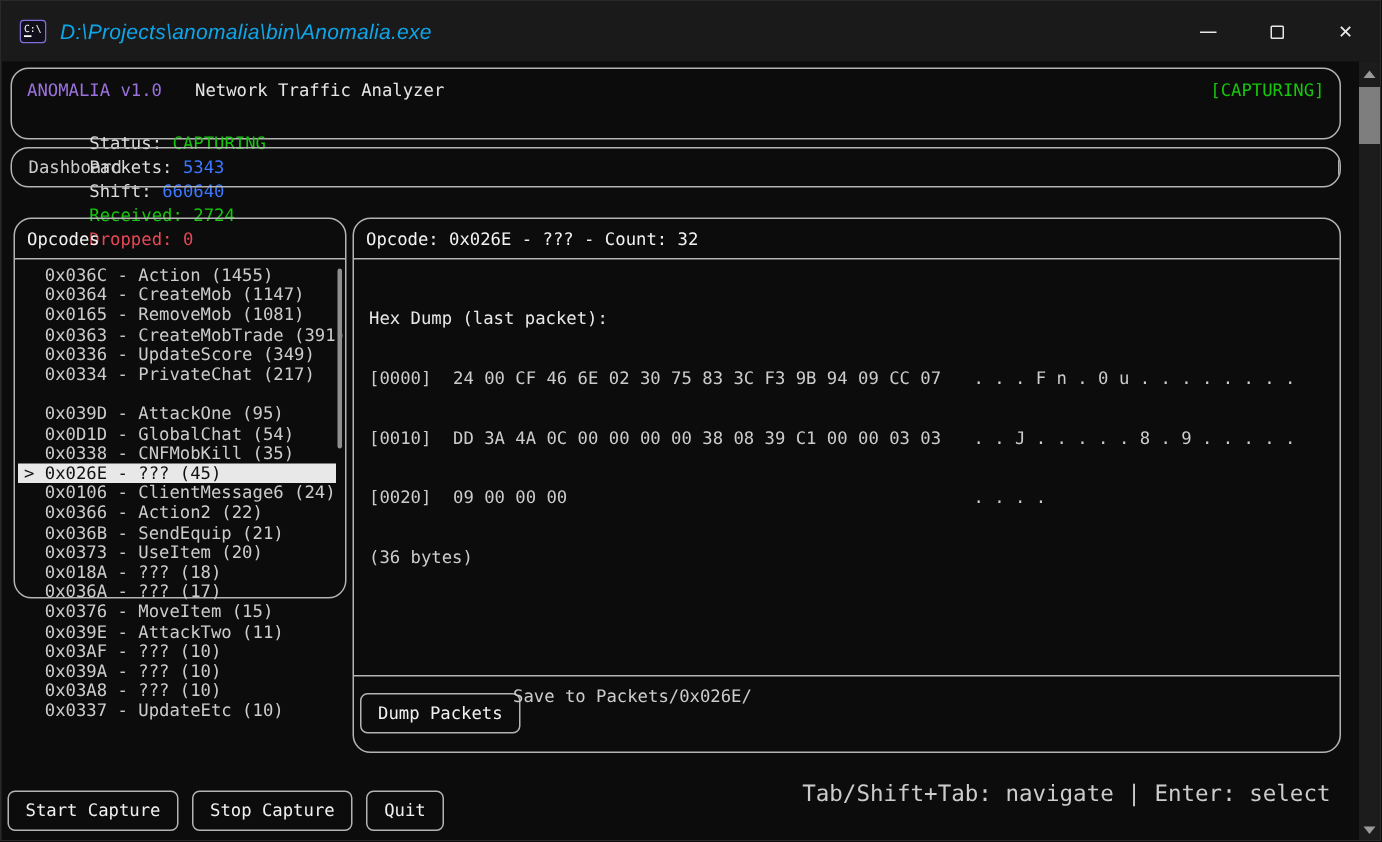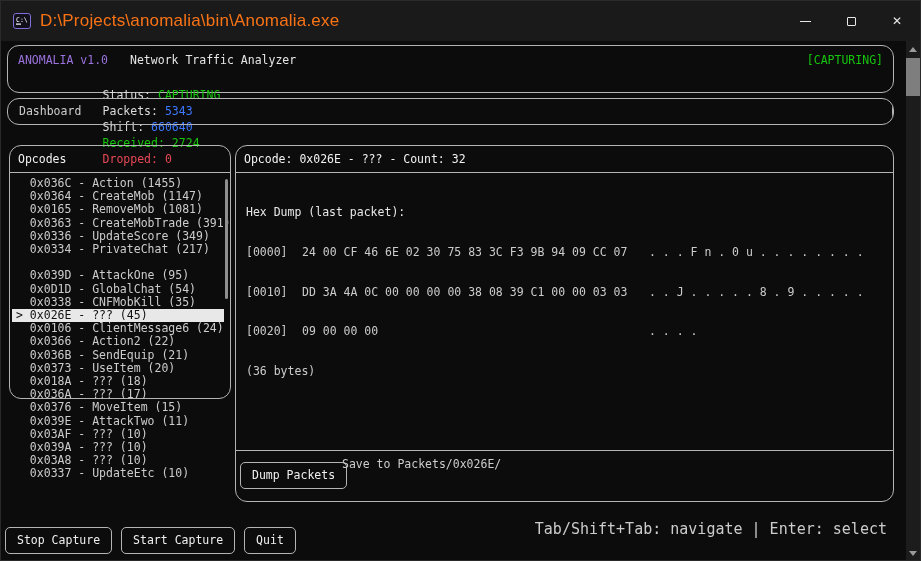--- a/index.html
+++ b/index.html
@@ -4,38 +4,38 @@
 <style>
   * { margin:0; padding:0; box-sizing:border-box; }
   html, body { background:#000; }
   body { width:921px; height:561px; font-family:"DejaVu Sans Mono","Liberation Mono",monospace; }
   #win { position:relative; width:921px; height:561px; background:var(--bg,#0C0C0C); overflow:hidden; border:1px solid #2A2A2A; }
 
   
   .titlebar { position:absolute; top:0; left:0; width:100%; height:40px; background:var(--titlebar,#1A1A1A);
               display:flex; align-items:center; font-family:"Liberation Sans",sans-serif; }
   .app-icon { margin-left:12px; display:flex; }
-  .win-title { margin-left:9px; font-size:17px; color:#f97316; letter-spacing:.2px; white-space:pre; }
+  .win-title { margin-left:9px; font-size:14px; color:#0ea5e9; letter-spacing:.2px; white-space:pre;font-style:italic; }
   .controls { margin-left:auto; display:flex; height:100%; }
   .ctrl { width:46px; height:100%; display:flex; align-items:center; justify-content:center; }
   .min-glyph { width:11px; height:1px; background:#E8E8E8; display:block; }
   .max-glyph { width:9px; height:9px; border:1px solid #E8E8E8; border-radius:1px; display:block; }
   .close-glyph { color:#E8E8E8; font-size:12px; line-height:1; }
 
   
   .box { position:absolute; border:1px solid var(--border,#B4B4B4); border-radius:12px; font-size:11.5px; color:var(--fg,#CCCCCC); }
 
   
   .header-box { left:6px; top:44px; width:887px; height:48px; }
   .hline1 { display:flex; padding:6px 10px 0 10px; line-height:16px; white-space:pre; }
   .app-name { color:var(--purple,#9B72DE); }
   .app-subtitle { margin-left:22px; color:#E6E6E6; }
   .cap-badge { margin-left:auto; color:var(--green,#16C60C); }
   .hline2 { padding:3px 10px 0 10px; line-height:16px; white-space:pre; }
-  .grp { margin-right:15px;margin-left:43px; }
+  .grp { margin-right:15px; }
   .lab { color:#DCDCDC; }
   .val { margin-left:7px; }
   .green { color:var(--green,#16C60C) !important; }
   .blue  { color:var(--blue,#3B78FF) !important; }
   .red   { color:var(--red,#E74856) !important; }
 
   
   .tabbar { left:6px; top:97px; width:887px; height:27px; display:flex; align-items:stretch; overflow:hidden;flex-direction:column; }
   .tab { padding:0 11px; line-height:25px; border-right:1px solid var(--border,#B4B4B4); color:var(--fg,#CCCCCC); white-space:pre; }
   .tab.active { color:#FFFFFF; font-weight:bold; }
@@ -167,22 +167,22 @@
       <div class="hex-row">(36 bytes)</div>
     </div>
     <div class="detail-footer">
       <div class="btn dump-btn"><span>Dump Packets</span></div>
       <span class="save-hint">Save to Packets/0x026E/</span>
     </div>
   </div>
 
   <div class="footer-hint">Tab/Shift+Tab: navigate | Enter: select</div>
   <div class="footer-btns">
+    <div class="btn"><span>Start Capture</span></div>
     <div class="btn"><span>Stop Capture</span></div>
-    <div class="btn"><span>Start Capture</span></div>
     <div class="btn"><span>Quit</span></div>
   </div>
 
   <div class="scrollbar">
     <div class="sb-up">
         <span class="tri-up"></span>
       </div>
     <div class="sb-thumb"></div>
     <div class="sb-down">
         <span class="tri-down"></span>

